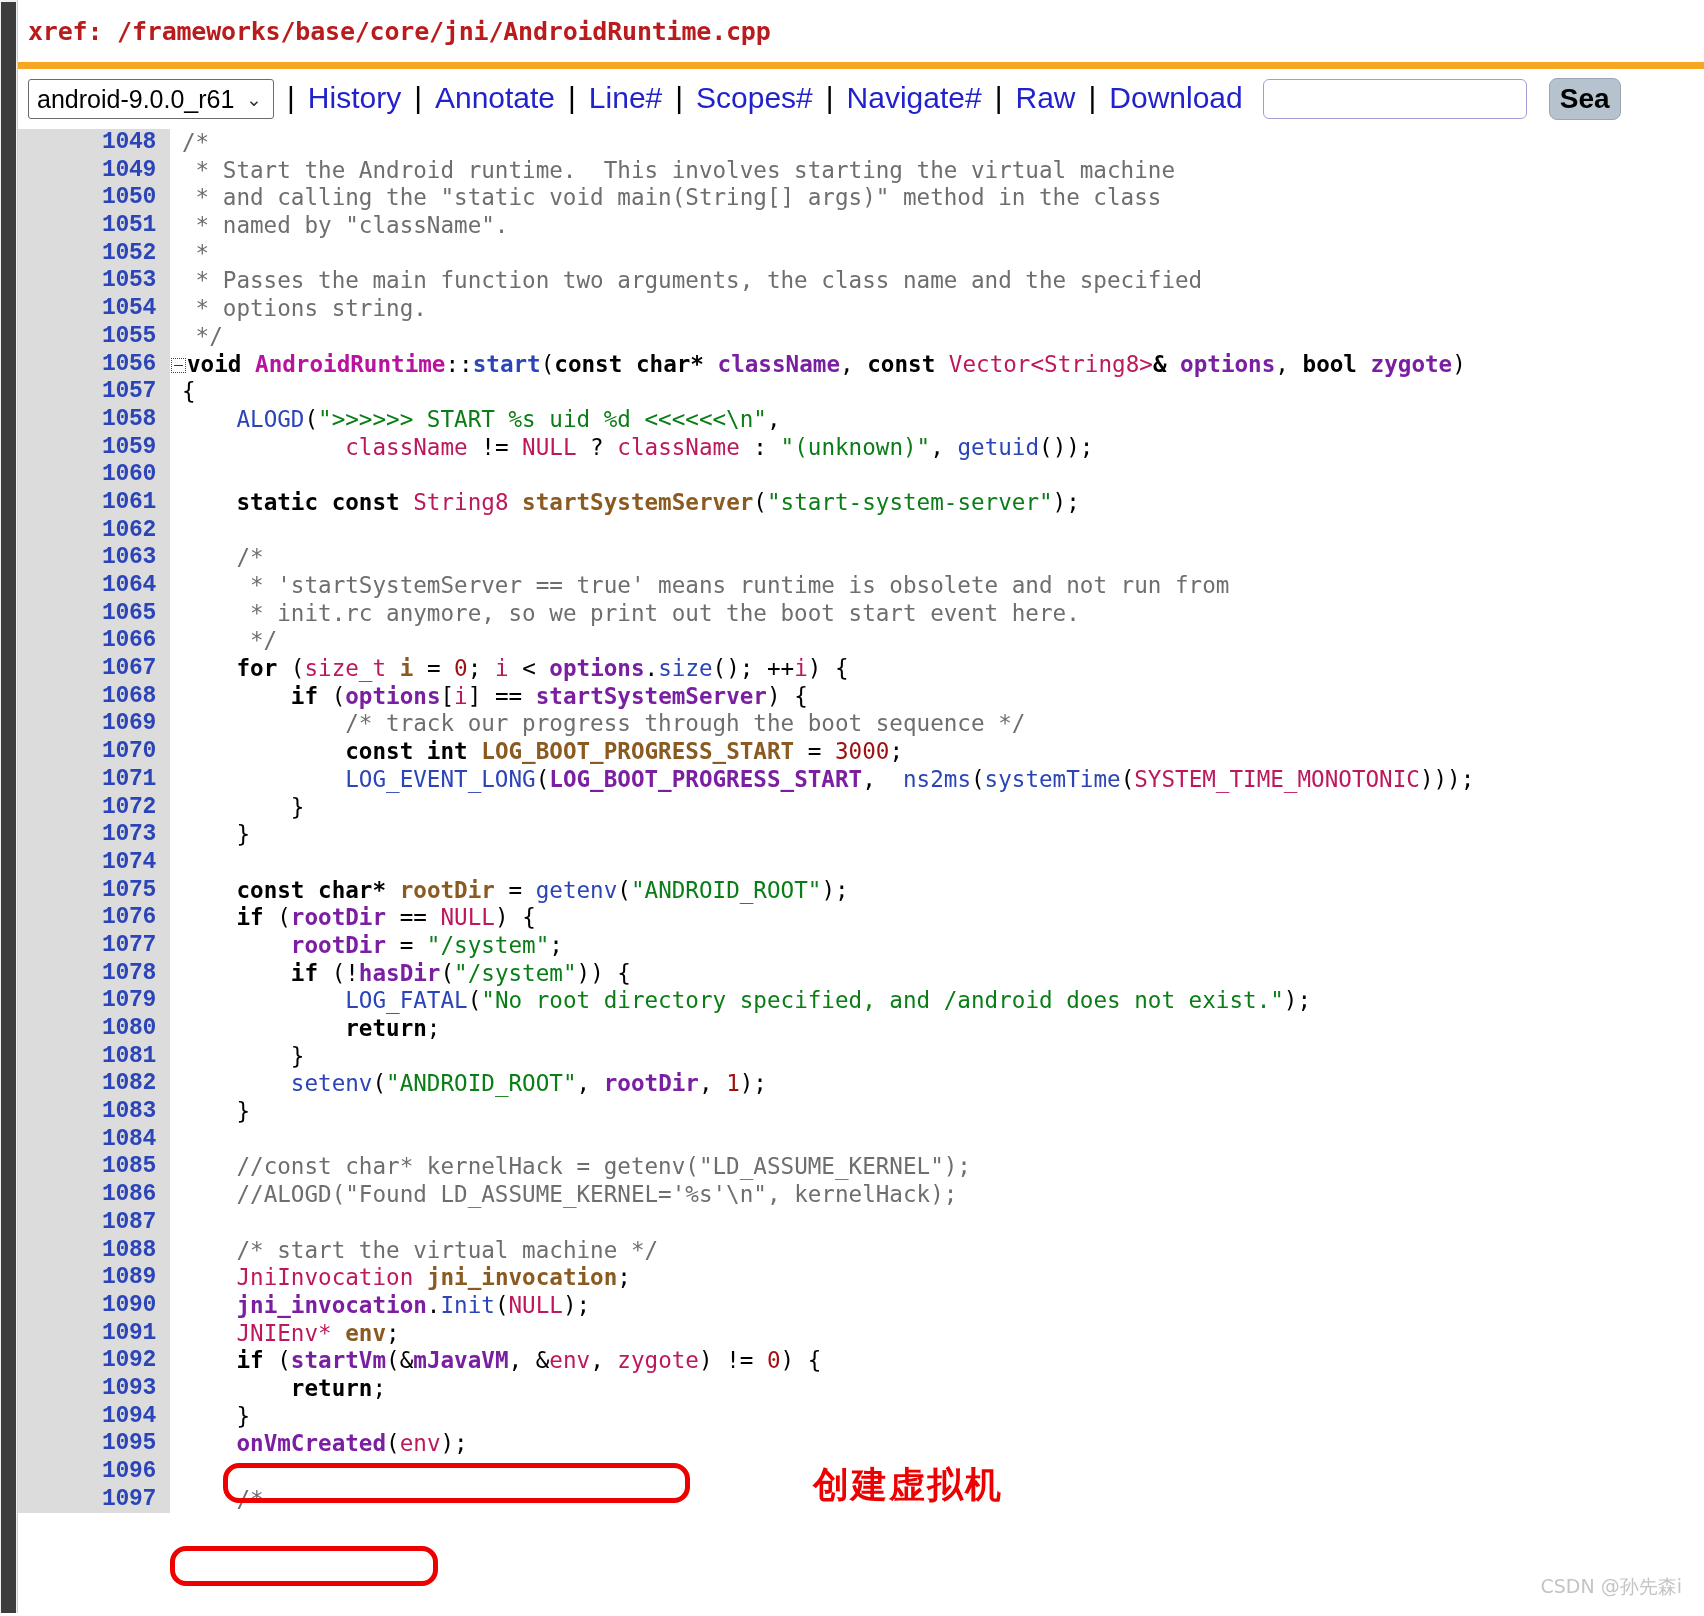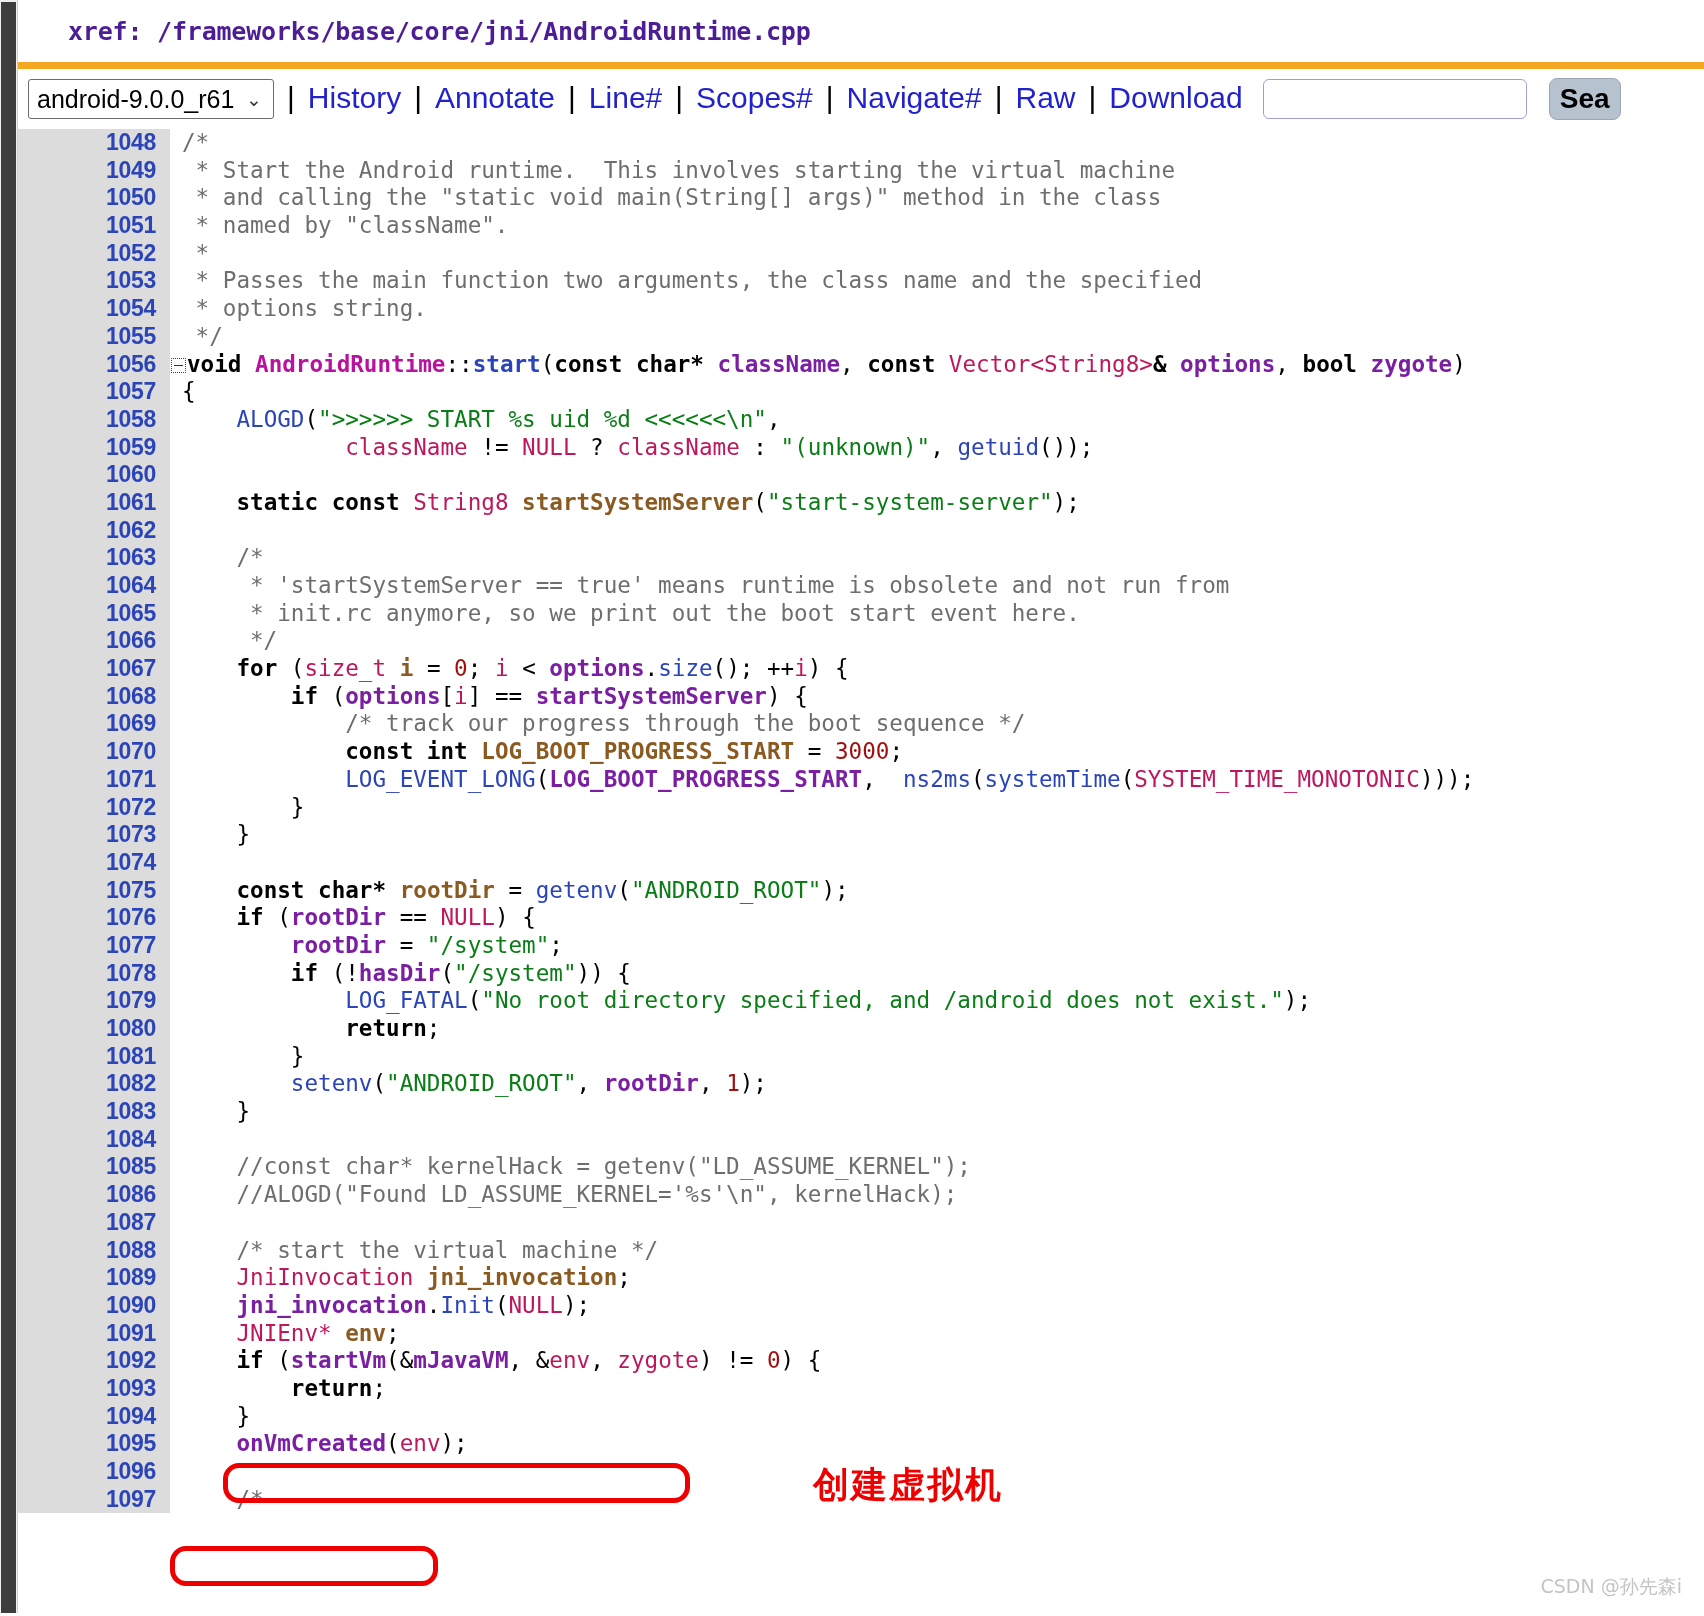--- a/index.html
+++ b/index.html
@@ -38,24 +38,23 @@
     width: 1686px; height: 62px;
     display: flex;
     align-items: center;
     padding-left: 10px;
     background: #ffffff;
   }
   .xref-title {
     font-family: "DejaVu Sans Mono", monospace;
     font-size: 25px;
     font-weight: bold;
-    color: #4c1d95;
+    color: #b91c1c;
     letter-spacing: -0.2px;
     white-space: nowrap;
-    margin-left: 40px;
   }
 
   .orange-rule {
     position: absolute;
     left: 18px; top: 62px;
     width: 1686px; height: 7px;
     background: #f5a623;
   }
 
   
@@ -152,21 +151,21 @@
   .code-row {
     display: flex;
     height: 27.7px;
     align-items: center;
   }
   .lineno {
     flex: 0 0 152px;
     width: 152px;
     background: #dcdcdc;
     color: #2b45b8;
-    font-family: Liberation Sans, sans-serif;
+    font-family: Liberation Mono, monospace;
     font-size: 23px;
     font-weight: bold;
     text-align: right;
     padding-right: 14px;
     height: 27.7px;
     line-height: 27.7px;
     letter-spacing: -0.3px;
     user-select: none;
   }
   .codetext {

